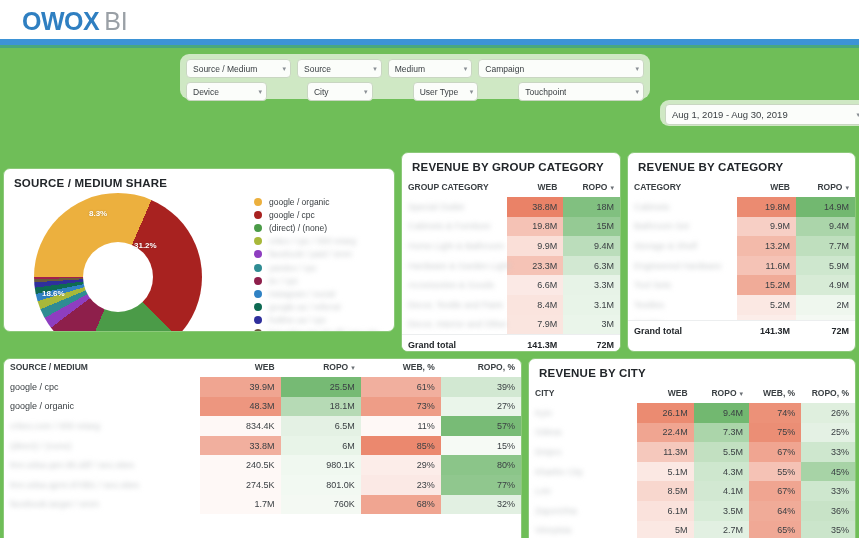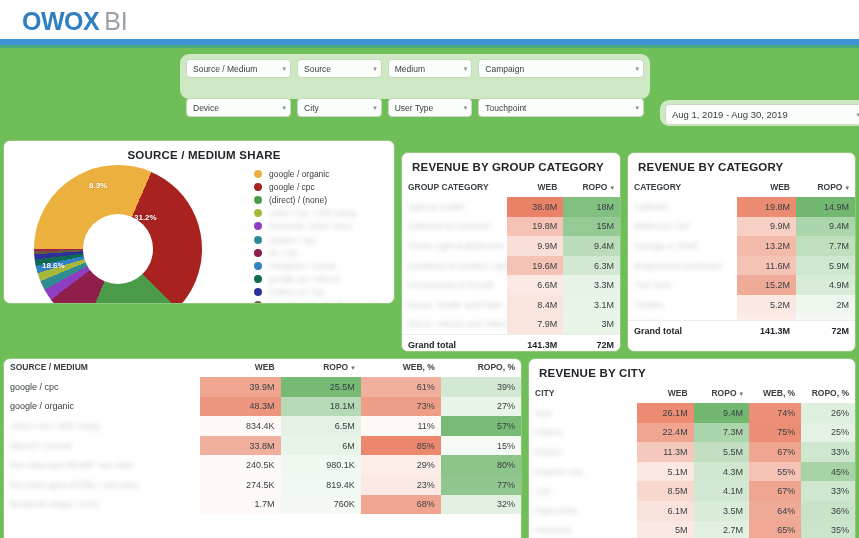--- a/index.html
+++ b/index.html
@@ -20,21 +20,21 @@
   .tealbar{height:3px;background:#49a77e;}
 
   
   .canvas{position:absolute;left:0;top:48px;width:859px;height:490px;background:#6fbe58;}
 
   
   .filterzone{position:absolute;left:180px;top:6px;width:470px;height:45px;
               background:#cfe8c4;border-radius:9px;padding:0;}
   .frow{display:flex;gap:6px;padding:0 6px;}
   .frow.r1{padding-top:5px;}
-  .frow.r2{padding-top:20px;}
+  .frow.r2{padding-top:4px;gap:40px;}
   .fsel{
     background:#fbfdfa;border:1px solid #c9d6c2;border-radius:4px;height:17px;
     display:flex;align-items:center;justify-content:space-between;
     font-size:8.5px;color:#3b4044;padding:0 4px 0 6px;white-space:nowrap;
   }
   .fsel .cap{overflow:hidden;text-overflow:ellipsis;}
   .caret{font-size:7px;color:#8a8f94;margin-left:6px;line-height:1;}
   .w-sm{width:100px}.w-md{width:78px}.w-xl{width:165px}
 
   .daterange{
@@ -43,21 +43,21 @@
   }
   .daterange .fsel{height:19px;margin:4px 5px;width:188px;font-size:9.5px;}
 
   
   .panel{position:absolute;background:#ffffff;border:1.5px solid #8cc97a;
          border-radius:7px;box-sizing:border-box;overflow:hidden;}
   .ptitle{font-size:11.5px;font-weight:700;color:#22262a;letter-spacing:.2px;
           padding:8px 0 6px 10px;}
 
   
-  #p-donut{left:3px;top:92px;width:392px;height:164px;text-align:center;}
+  #p-donut{left:3px;top:120px;width:392px;height:164px;}
   #p-group {left:401px;top:104px;width:220px;height:200px;}
   #p-cat   {left:627px;top:104px;width:229px;height:200px;}
   #p-smc   {left:3px;top:310px;width:519px;height:225px;}
   #p-city  {left:528px;top:310px;width:328px;height:225px;}
 
   
   .donutwrap{position:absolute;left:12px;top:22px;width:230px;height:172px;}
   .donut{position:absolute;left:18px;top:2px;width:168px;height:168px;border-radius:50%;}
   .donut::after{content:"";position:absolute;left:50%;top:50%;width:70px;height:70px;
                 margin:-35px 0 0 -35px;background:#fff;border-radius:50%;}
@@ -239,21 +239,21 @@
               <td style="background: rgba(230, 110, 78, 0.42);">19.8M</td>
               <td style="background: rgba(94, 174, 92, 0.66);">15M</td>
             </tr>
             <tr>
               <td class="lbl blurcell">Home Light &amp; Bathroom</td>
               <td style="background: rgba(230, 110, 78, 0.22);">9.9M</td>
               <td style="background: rgba(94, 174, 92, 0.42);">9.4M</td>
             </tr>
             <tr>
               <td class="lbl blurcell">Hardware &amp; Garden Light</td>
-              <td style="background: rgba(230, 110, 78, 0.41);">19.6M</td>
+              <td style="background: rgba(230, 110, 78, 0.41);">23.3M</td>
               <td style="background: rgba(94, 174, 92, 0.28);">6.3M</td>
             </tr>
             <tr>
               <td class="lbl blurcell">Accessories &amp; Goods</td>
               <td style="background: rgba(230, 110, 78, 0.15);">6.6M</td>
               <td style="background: rgba(94, 174, 92, 0.15);">3.3M</td>
             </tr>
             <tr>
               <td class="lbl blurcell">Decor, Textile and Paint</td>
               <td style="background: rgba(230, 110, 78, 0.19);">8.4M</td>
@@ -397,21 +397,21 @@
               <tr>
                 <td class="lbl blurcell">lmn.sdsa.qen.95.ddf / seo.sites</td>
                 <td style="background: rgba(230, 110, 78, 0.05);">240.5K</td>
                 <td style="background: rgba(94, 174, 92, 0.09);">980.1K</td>
                 <td style="background: rgba(230, 110, 78, 0.12);">29%</td>
                 <td style="background: rgba(94, 174, 92, 0.72);">80%</td>
               </tr>
               <tr>
                 <td class="lbl blurcell">lmn.sdsa.qpnn.87d91 / seo.sites</td>
                 <td style="background: rgba(230, 110, 78, 0.05);">274.5K</td>
-                <td style="background: rgba(94, 174, 92, 0.08);">819.4K</td>
+                <td style="background: rgba(94, 174, 92, 0.08);">801.0K</td>
                 <td style="background: rgba(230, 110, 78, 0.15);">23%</td>
                 <td style="background: rgba(94, 174, 92, 0.69);">77%</td>
               </tr>
               <tr>
                 <td class="lbl blurcell">facebook.target / smm</td>
                 <td style="background: rgba(230, 110, 78, 0.05);">1.7M</td>
                 <td style="background: rgba(94, 174, 92, 0.07);">760K</td>
                 <td style="background: rgba(230, 110, 78, 0.62);">68%</td>
                 <td style="background: rgba(94, 174, 92, 0.18);">32%</td>
               </tr>

